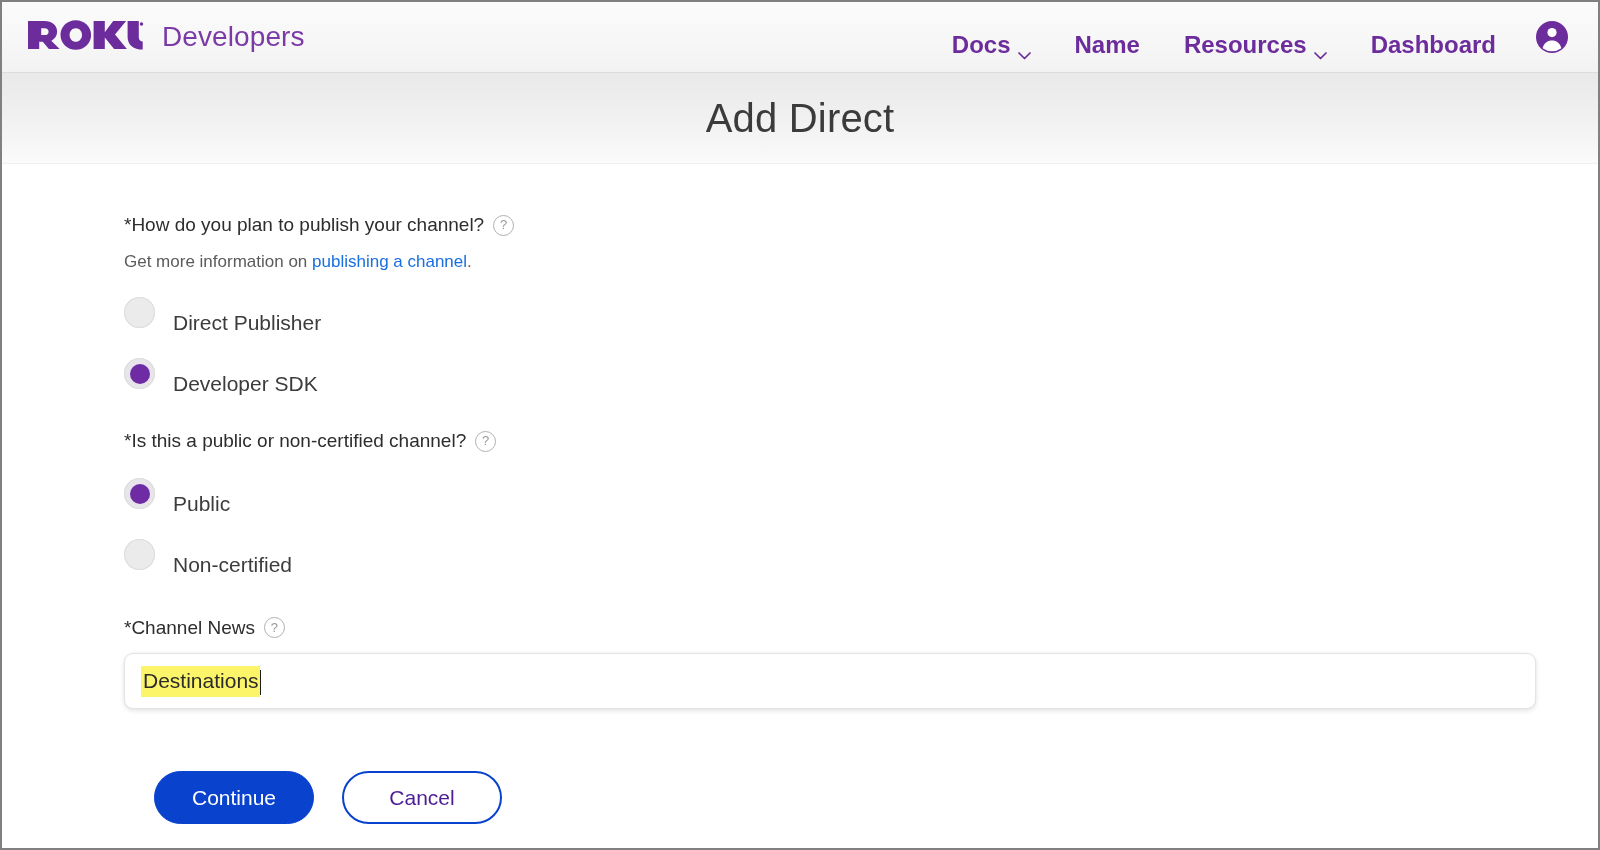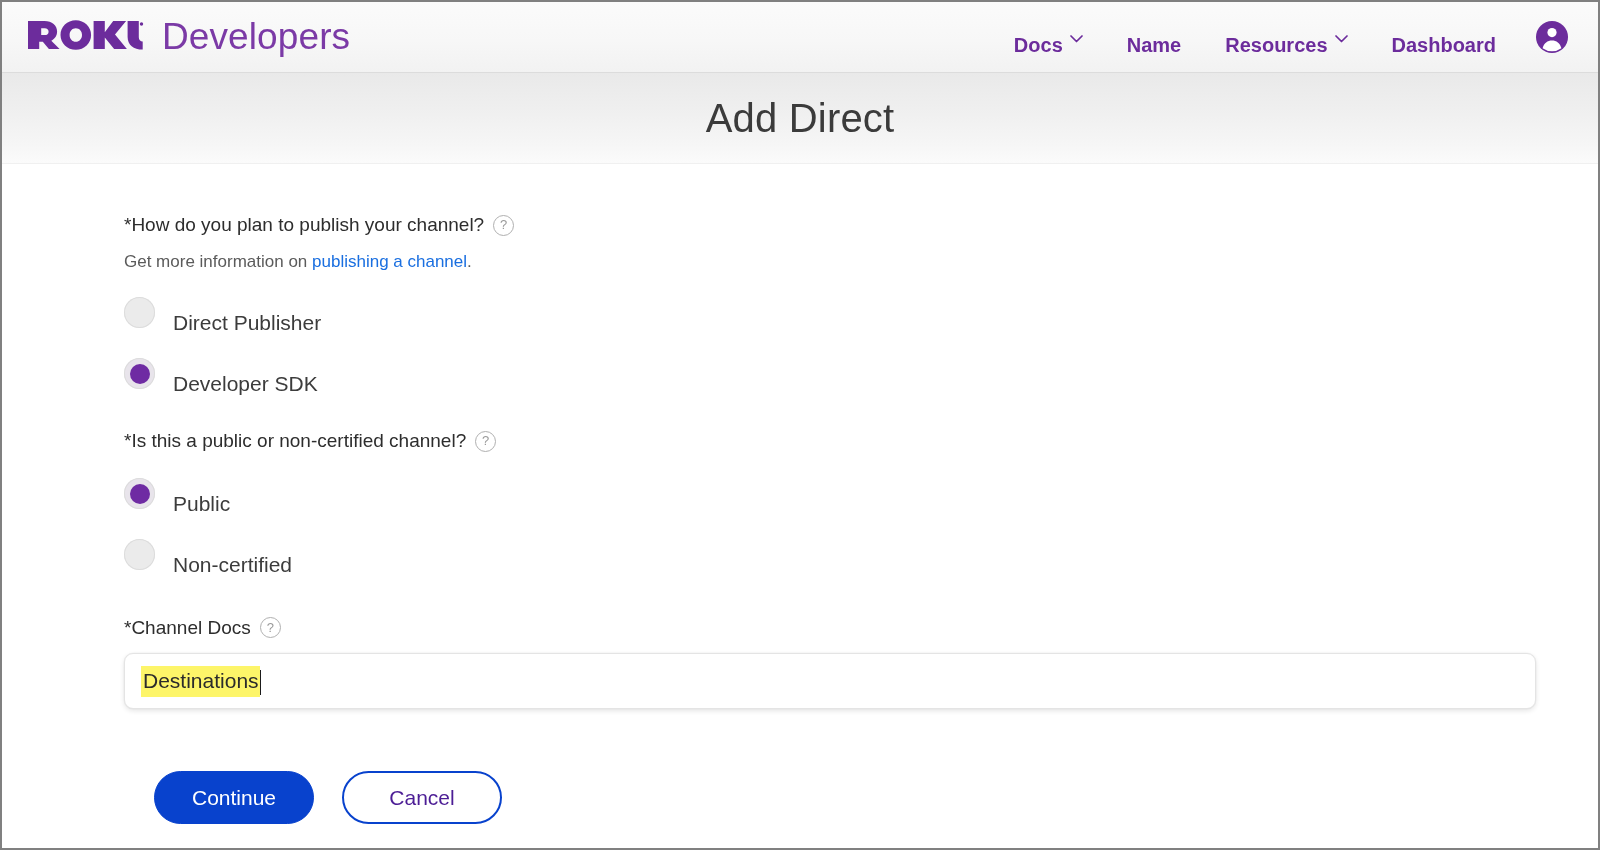--- a/index.html
+++ b/index.html
@@ -39,37 +39,37 @@
   .brand {
     display: flex;
     align-items: center;
     gap: 18px;
   }
   .roku-logo {
     display: block;
   }
   .brand-word {
     color: #7b3aa6;
-    font-size: 37px;
+    font-size: 28px;
     letter-spacing: 0.1px;
     font-weight: 400;
   }
 
   .nav {
     margin-left: auto;
     display: flex;
     align-items: center;
     gap: 0;
   }
   .nav-item {
     display: flex;
-    align-items: flex-start;
+    align-items: flex-end;
     gap: 7px;
     color: #6c2c9c;
-    font-size: 20px;
+    font-size: 24px;
     font-weight: bold;
     padding: 0 22px;
     cursor: pointer;
     white-space: nowrap;
     margin-top: 16px;
   }
   .nav-caret {
     display: inline-block;
     width: 13px;
     height: 8px;
@@ -344,21 +344,21 @@
             </span>
           <span class="radio-label">Public</span>
         </div>
         <div class="radio-row">
           <span class="radio"></span>
           <span class="radio-label">Non-certified</span>
         </div>
       </div>
 
       <div class="field-label q3">
-        <span>*Channel Docs</span>
+        <span>*Channel News</span>
         <span class="help-icon">?</span>
       </div>
 
       <div class="text-input-wrap">
         <span class="input-text">Destinations</span>
           <span class="caret"></span>
       </div>
 
       <div class="actions">
         <div class="btn btn-primary">Continue</div>

